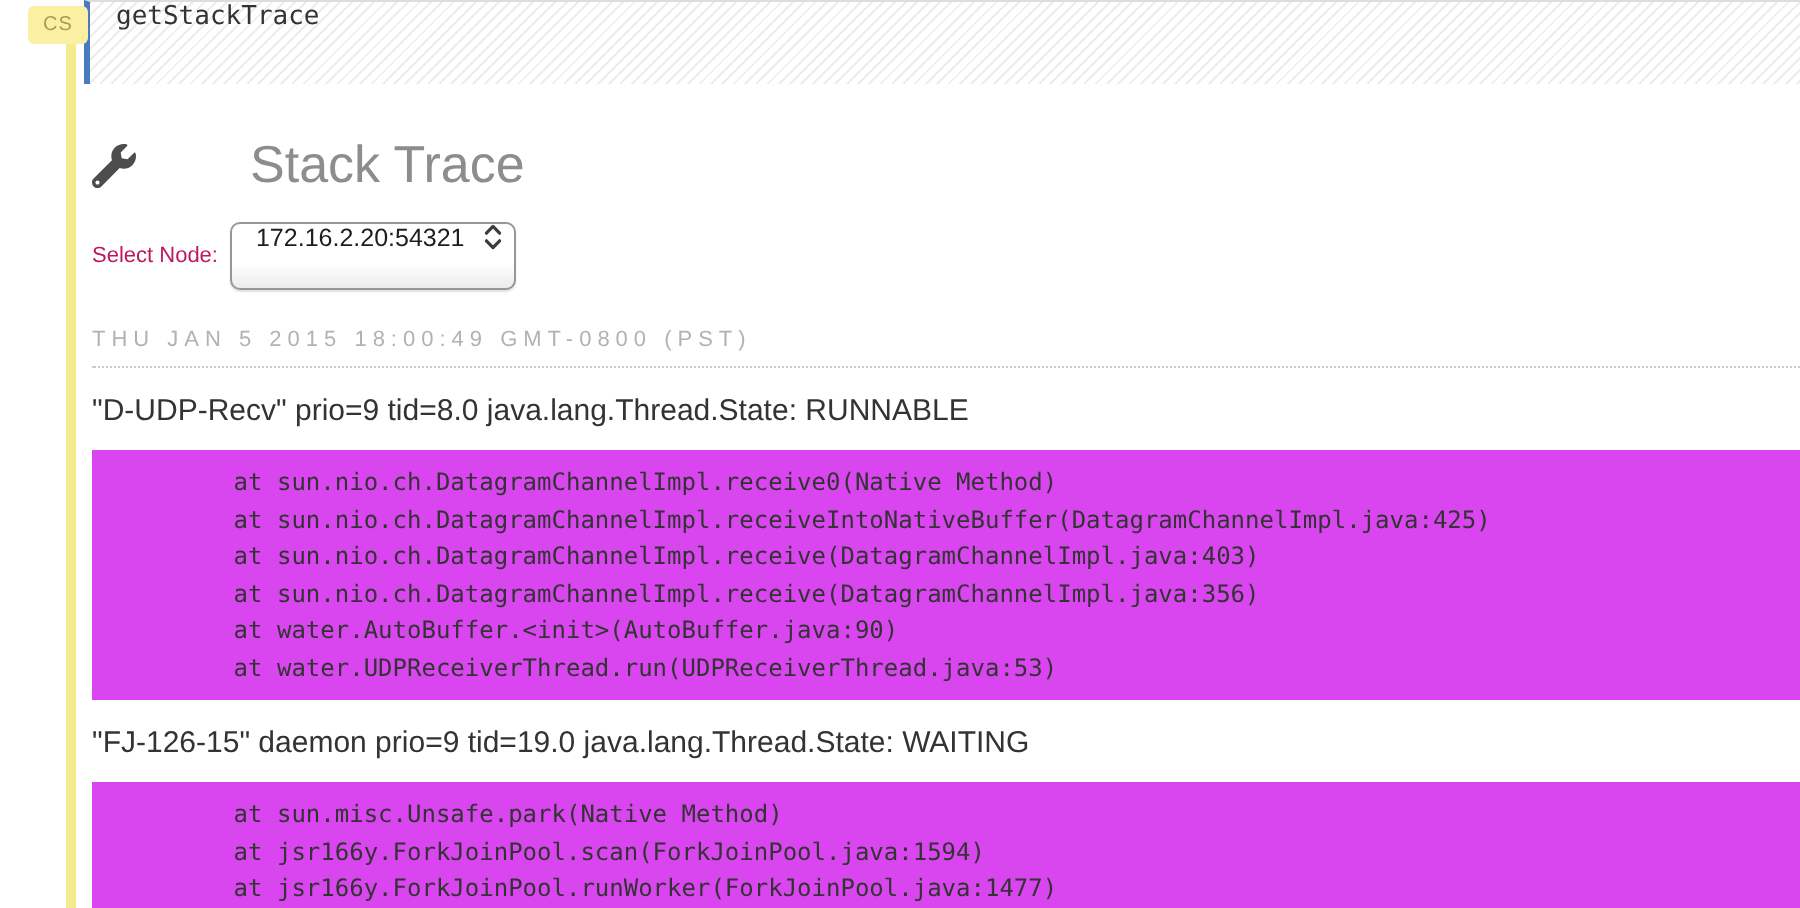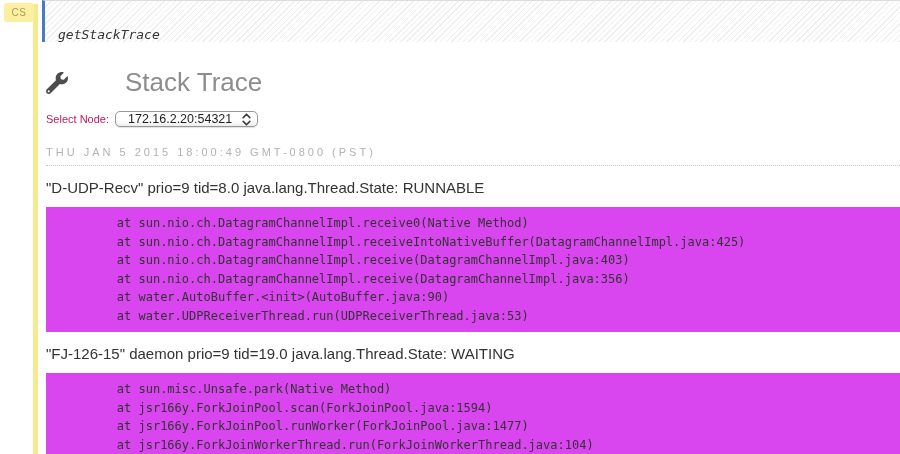--- a/index.html
+++ b/index.html
@@ -5,54 +5,54 @@
   * { margin: 0; padding: 0; box-sizing: border-box; }
   html, body { width: 900px; height: 454px; background: #ffffff; overflow: hidden; }
   body { font-family: "Liberation Sans", "DejaVu Sans", sans-serif; color: #333; position: relative; }
 
   
   .guide-bar {
     position: absolute; left: 33px; top: 4px; bottom: 0; width: 5px;
     background: #f6ea8f;
   }
   .cell-badge {
-    position: absolute; left: 4px; top: 3px; width: 30px; height: 19px;
+    position: absolute; left: 14px; top: 3px; width: 30px; height: 19px;
     background: #fbf0a2; border-radius: 3px;
     display: flex; align-items: center; justify-content: center;
     font-size: 10px; letter-spacing: .5px; color: #a89c55; z-index: 2;
   }
 
   
   .cell {
     margin-left: 42px; height: 42px;
     border-left: 3px solid #4a7bbf; border-top: 1px solid #dddddd;
     background-image: repeating-linear-gradient(135deg, #ededed 0, #ededed 1px, #ffffff 1px, #ffffff 4px);
-    display: flex; align-items: flex-end; padding-left: 13px; font-style: italic;
+    display: flex; align-items: flex-start; padding-left: 13px;
   }
   .cell-input {
     font-family: "DejaVu Sans Mono", "Liberation Mono", monospace;
     font-size: 13px; color: #333;
   }
 
   .main { margin-left: 46px; }
 
   
   .heading-row { margin-top: 25px; display: flex; align-items: center; gap: 9px; }
   .heading-row .wrench { width: 22px; height: 22px; flex: 0 0 auto; }
   .heading-title { font-size: 26px; font-weight: 400; color: #8d8d8d; margin-left: 48px; }
 
   
   .select-row { margin-top: 13px; display: flex; align-items: center; }
   .select-label { font-size: 11px; color: #be185d; }
   .select-box {
-    margin-left: 6px; height: 16px; min-width: 137px;
+    margin-left: 6px; height: 34px; min-width: 137px;
     border: 1px solid #979797; border-radius: 5px;
     background: linear-gradient(#ffffff 60%, #ececec);
     box-shadow: 0 1px 1px rgba(0,0,0,.12);
-    display: flex; align-items: flex-end; justify-content: space-between;
+    display: flex; align-items: flex-start; justify-content: space-between;
     padding: 0 6px 0 12px; cursor: default;
   }
   .select-value { font-size: 12.5px; color: #1d1d1d; }
   .stepper { width: 9px; height: 13px; margin-left: 10px; }
 
   
   .timestamp {
     margin-top: 19px; padding-bottom: 7px;
     font-size: 11px; letter-spacing: 3px; color: #b2b2b2;
     border-bottom: 1px dotted #cccccc;

